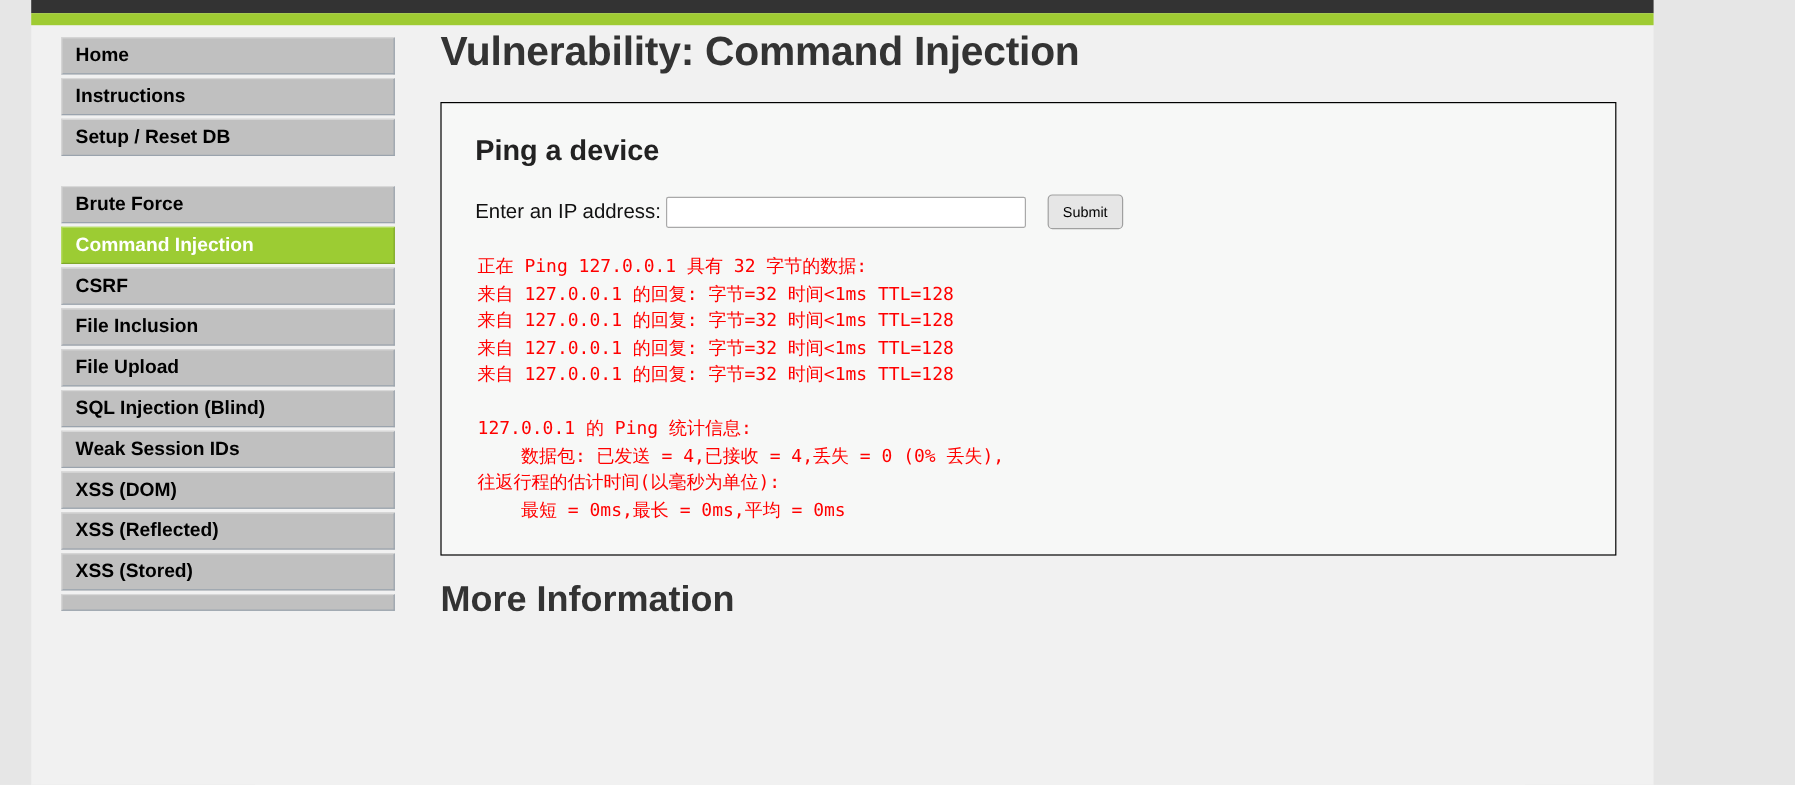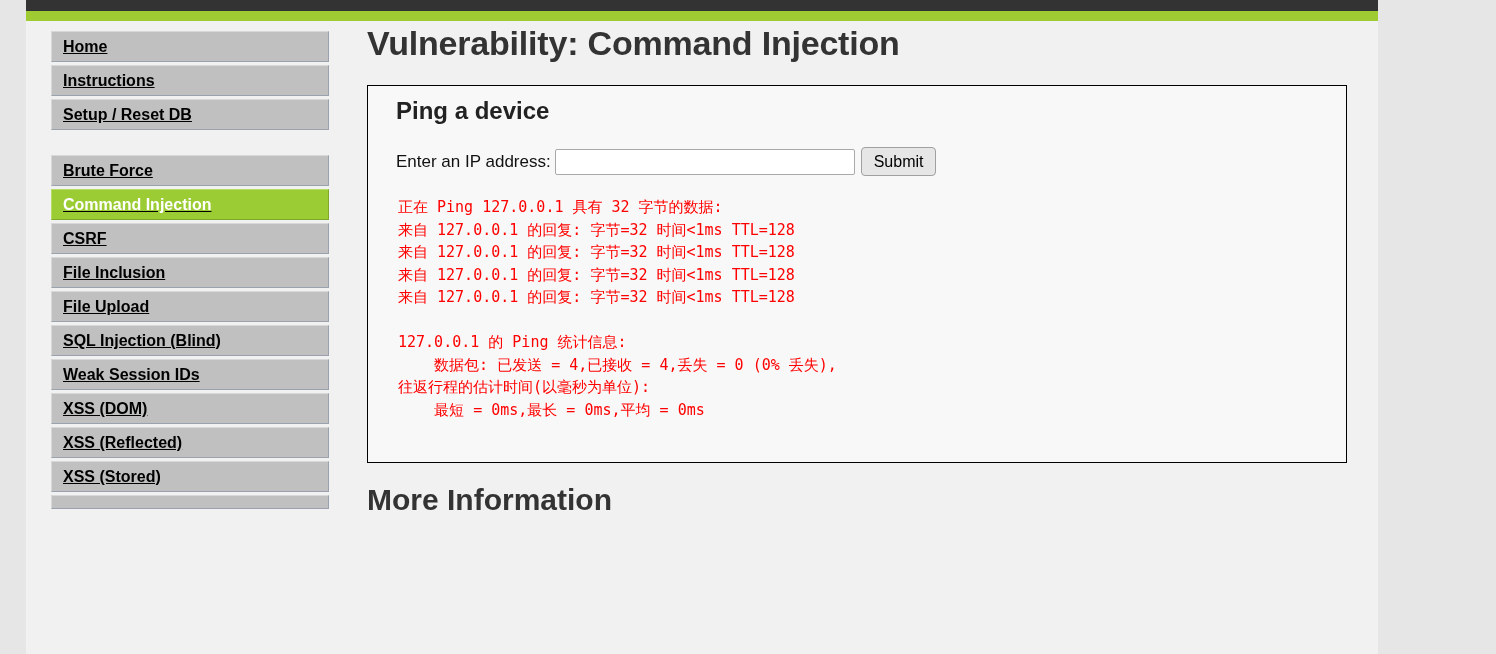--- a/index.html
+++ b/index.html
@@ -31,21 +31,20 @@
     left: 0; top: 11px;
     width: 100%; height: 10px;
     background: #9fcb33;
   }
 
   
   .sidebar {
     position: absolute;
     left: 25px; top: 31px;
     width: 278px;
-    text-decoration: underline;
   }
   .nav-group { margin-bottom: 25px; }
   .nav-item {
     display: block;
     height: 31px;
     line-height: 29px;
     padding: 0 0 0 11px;
     margin: 0 0 3px 0;
     background: #c0c0c0;
     border-top: 1px solid #d8d8d8;
@@ -85,21 +84,21 @@
     font-size: 34px;
     font-weight: bold;
     color: #333333;
     font-family: "Liberation Sans", sans-serif;
     letter-spacing: -0.2px;
   }
 
   .vuln-box {
     border: 1px solid #000000;
     background: #f7f8f7;
-    padding: 9px 28px 24px 28px;
+    padding: 24px 28px 24px 28px;
     width: 980px;
     min-height: 378px;
   }
   .box-title {
     margin: 2px 0 22px 0;
     font-size: 24px;
     font-weight: bold;
     color: #222222;
   }
 
@@ -117,24 +116,24 @@
     width: 300px;
     height: 26px;
     font-size: 14px;
     padding: 2px 4px;
     border: 1px solid #a9a9a9;
     border-radius: 2px;
     background: #ffffff;
     font-family: "Liberation Sans", sans-serif;
   }
   .submit-btn {
-    margin-left: 6px;
+    margin-left: 18px;
     height: 29px;
     padding: 0 12px;
-    font-size: 16px;
+    font-size: 12px;
     background: #e6e6e6;
     border: 1px solid #a0a0a0;
     border-radius: 4px;
     color: #000000;
     cursor: pointer;
     font-family: "Liberation Sans", sans-serif;
   }
 
   pre.ping-output {
     margin: 20px 0 0 0;

